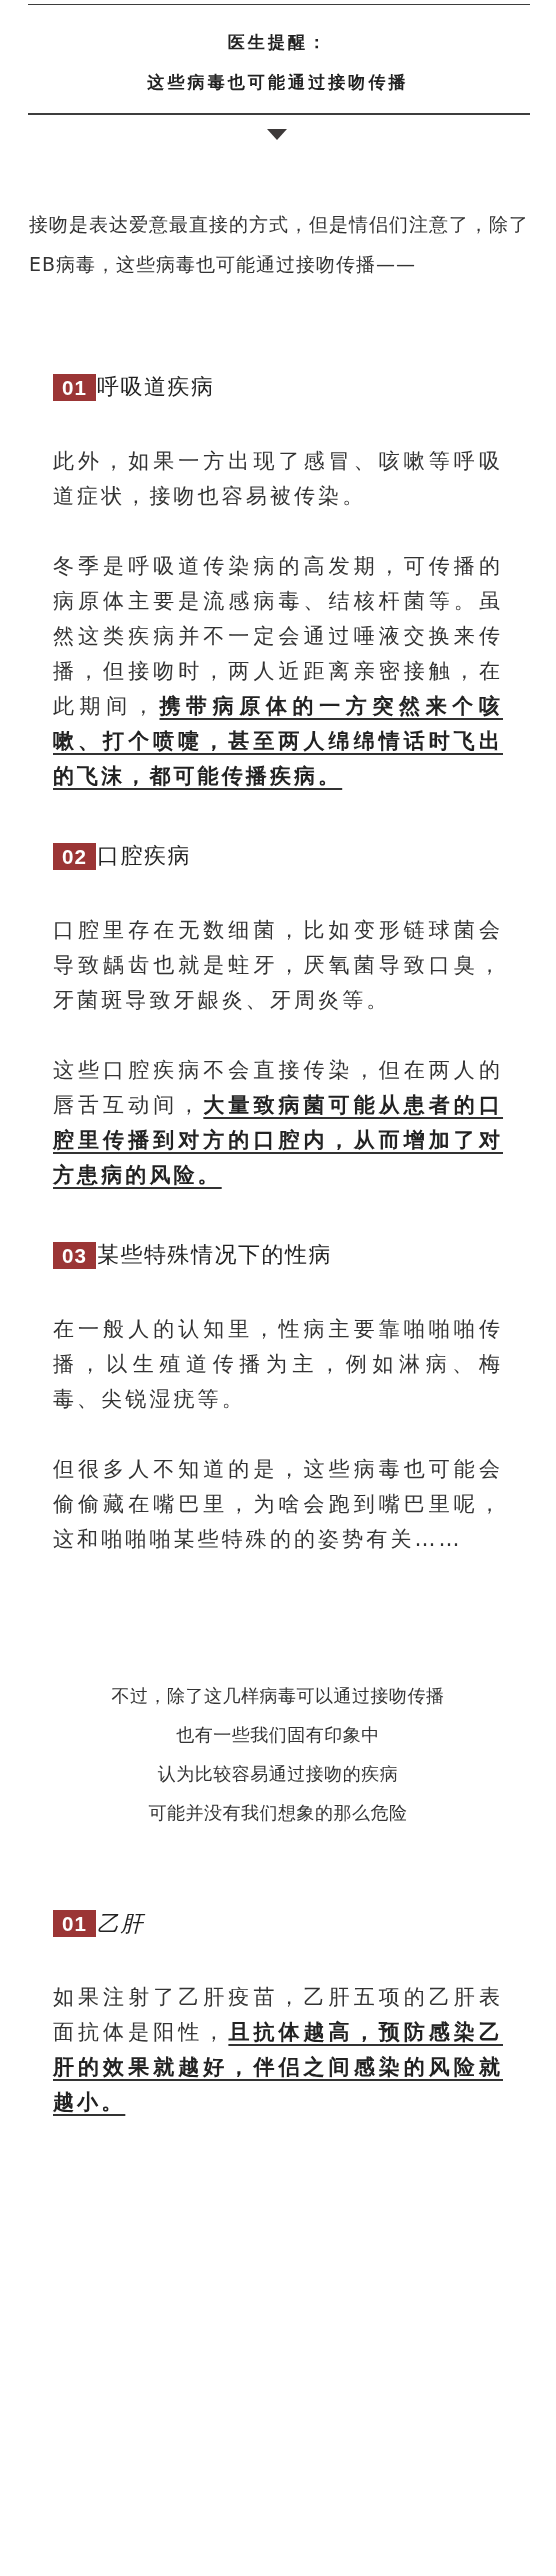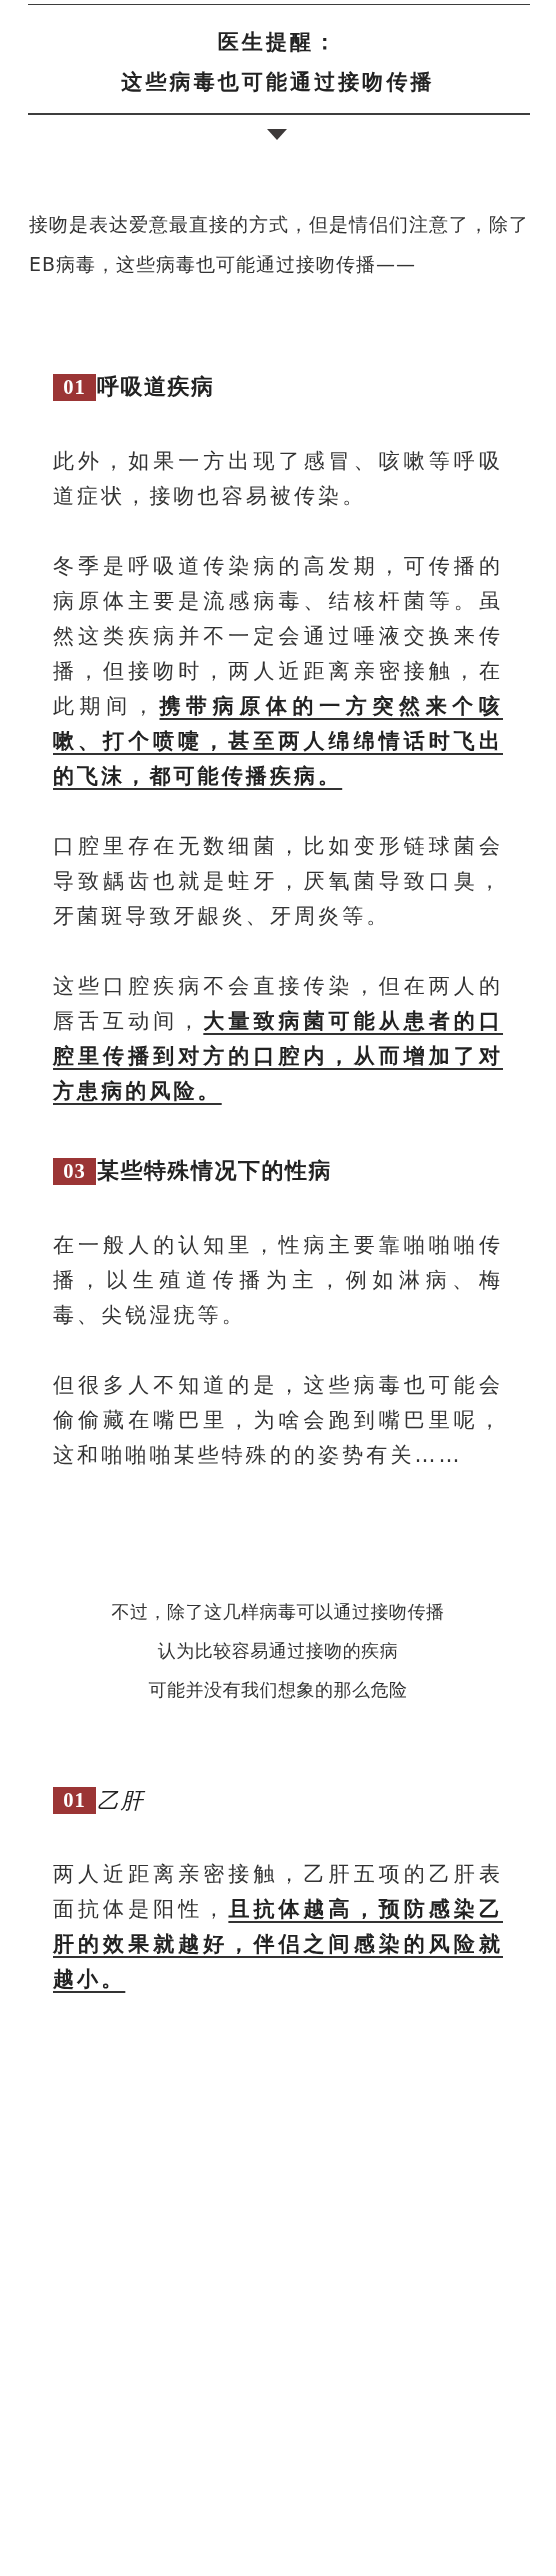--- a/index.html
+++ b/index.html
@@ -17,21 +17,21 @@
   .header { position: relative; height: 155px; }
   .rule {
     position: absolute; left: 28px; right: 26px; height: 1.5px;
     background: #3d3d3d;
   }
   .rule.top { top: 3.6px; }
   .rule.bottom { top: 113px; }
   .title-line {
     position: absolute; left: 0; right: 0; text-align: center;
     font-weight: bold; color: #222222; letter-spacing: 3.1px;
-    font-size: 21px; line-height: 25px;
+    font-size: 17px; line-height: 25px;
   }
   .title-line.l1 { top: 30px; }
   .title-line.l2 { top: 70px; text-align: center; }
   .down-arrow {
     position: absolute; left: 267px; top: 129px;
     width: 0; height: 0;
     border-left: 10.8px solid transparent;
     border-right: 10.8px solid transparent;
     border-top: 11.3px solid #3d3939;
   }
@@ -61,32 +61,32 @@
   .section-head {
     display: flex; align-items: center;
     height: 27px;
     margin-bottom: 43px;
   }
   .section-head.gap-top { margin-top: 49px; }
   .badge {
     display: inline-block;
     background: #9b3535;
     color: #ffffff;
-    font-family: Liberation Serif, serif;
+    font-family: Liberation Sans, sans-serif;
     font-weight: bold;
     font-size: 20.6px;
     line-height: 27px;
     height: 27px;
     padding: 0 5.2px;
     min-width: 43px;
     text-align: center;
     letter-spacing: 1px;
   }
   .section-title {
-    font-size: 22px; font-weight: bold; color: #222222;
+    font-size: 22px; font-weight: normal; color: #222222;
     letter-spacing: 1.5px; margin-left: 1px;
   }
   .section-title.light { font-weight: normal; font-style: italic; }
 
   .para {
     font-size: 21px;
     line-height: 35px;
     letter-spacing: 3.1px;
     color: #333333;
     text-align: justify;
@@ -133,20 +133,24 @@
       <span class="badge">01</span>
       <span class="section-title">呼吸道疾病</span>
     </div>
     <p class="para">
       <span>此外，如果一方出现了感冒、咳嗽等呼吸道症状，接吻也容易被传染。</span>
     </p>
     <p class="para">
       <span>冬季是呼吸道传染病的高发期，可传播的病原体主要是流感病毒、结核杆菌等。虽然这类疾病并不一定会通过唾液交换来传播，但接吻时，两人近距离亲密接触，在此期间，</span><span class="em">携带病原体的一方突然来个咳嗽、打个喷嚏，甚至两人绵绵情话时飞出的飞沫，都可能传播疾病。</span>
     </p>
 
+    <div class="section-head gap-top">
+      <span class="badge">02</span>
+      <span class="section-title">口腔疾病</span>
+    </div>
     <p class="para">
       <span>口腔里存在无数细菌，比如变形链球菌会导致龋齿也就是蛀牙，厌氧菌导致口臭，牙菌斑导致牙龈炎、牙周炎等。</span>
     </p>
     <p class="para">
       <span>这些口腔疾病不会直接传染，但在两人的唇舌互动间，</span><span class="em">大量致病菌可能从患者的口腔里传播到对方的口腔内，从而增加了对方患病的风险。</span>
     </p>
 
     <div class="section-head gap-top">
       <span class="badge">03</span>
       <span class="section-title">某些特殊情况下的性病</span>
@@ -154,30 +158,31 @@
     <p class="para">
       <span>在一般人的认知里，性病主要靠啪啪啪传播，以生殖道传播为主，例如淋病、梅毒、尖锐湿疣等。</span>
     </p>
     <p class="para">
       <span>但很多人不知道的是，这些病毒也可能会偷偷藏在嘴巴里，为啥会跑到嘴巴里呢，这和啪啪啪某些特殊的的姿势有关……</span>
     </p>
   </div>
 
   <div class="transition">
     <div>不过，除了这几样病毒可以通过接吻传播</div>
+    <div>也有一些我们固有印象中</div>
     <div>认为比较容易通过接吻的疾病</div>
     <div>可能并没有我们想象的那么危险</div>
   </div>
 
   <div class="card second">
 
     <div class="section-head">
       <span class="badge">01</span>
       <span class="section-title light">乙肝</span>
     </div>
     <p class="para">
-      <span>两人近距离亲密接触，乙肝五项的乙肝表面抗体是阳性，</span><span class="em">且抗体越高，预防感染乙肝的效果就越好，伴侣之间感染的风险就越小。</span>
+      <span>如果注射了乙肝疫苗，乙肝五项的乙肝表面抗体是阳性，</span><span class="em">且抗体越高，预防感染乙肝的效果就越好，伴侣之间感染的风险就越小。</span>
     </p>
 
   </div>
 
 </div>
 
 
 </body></html>

